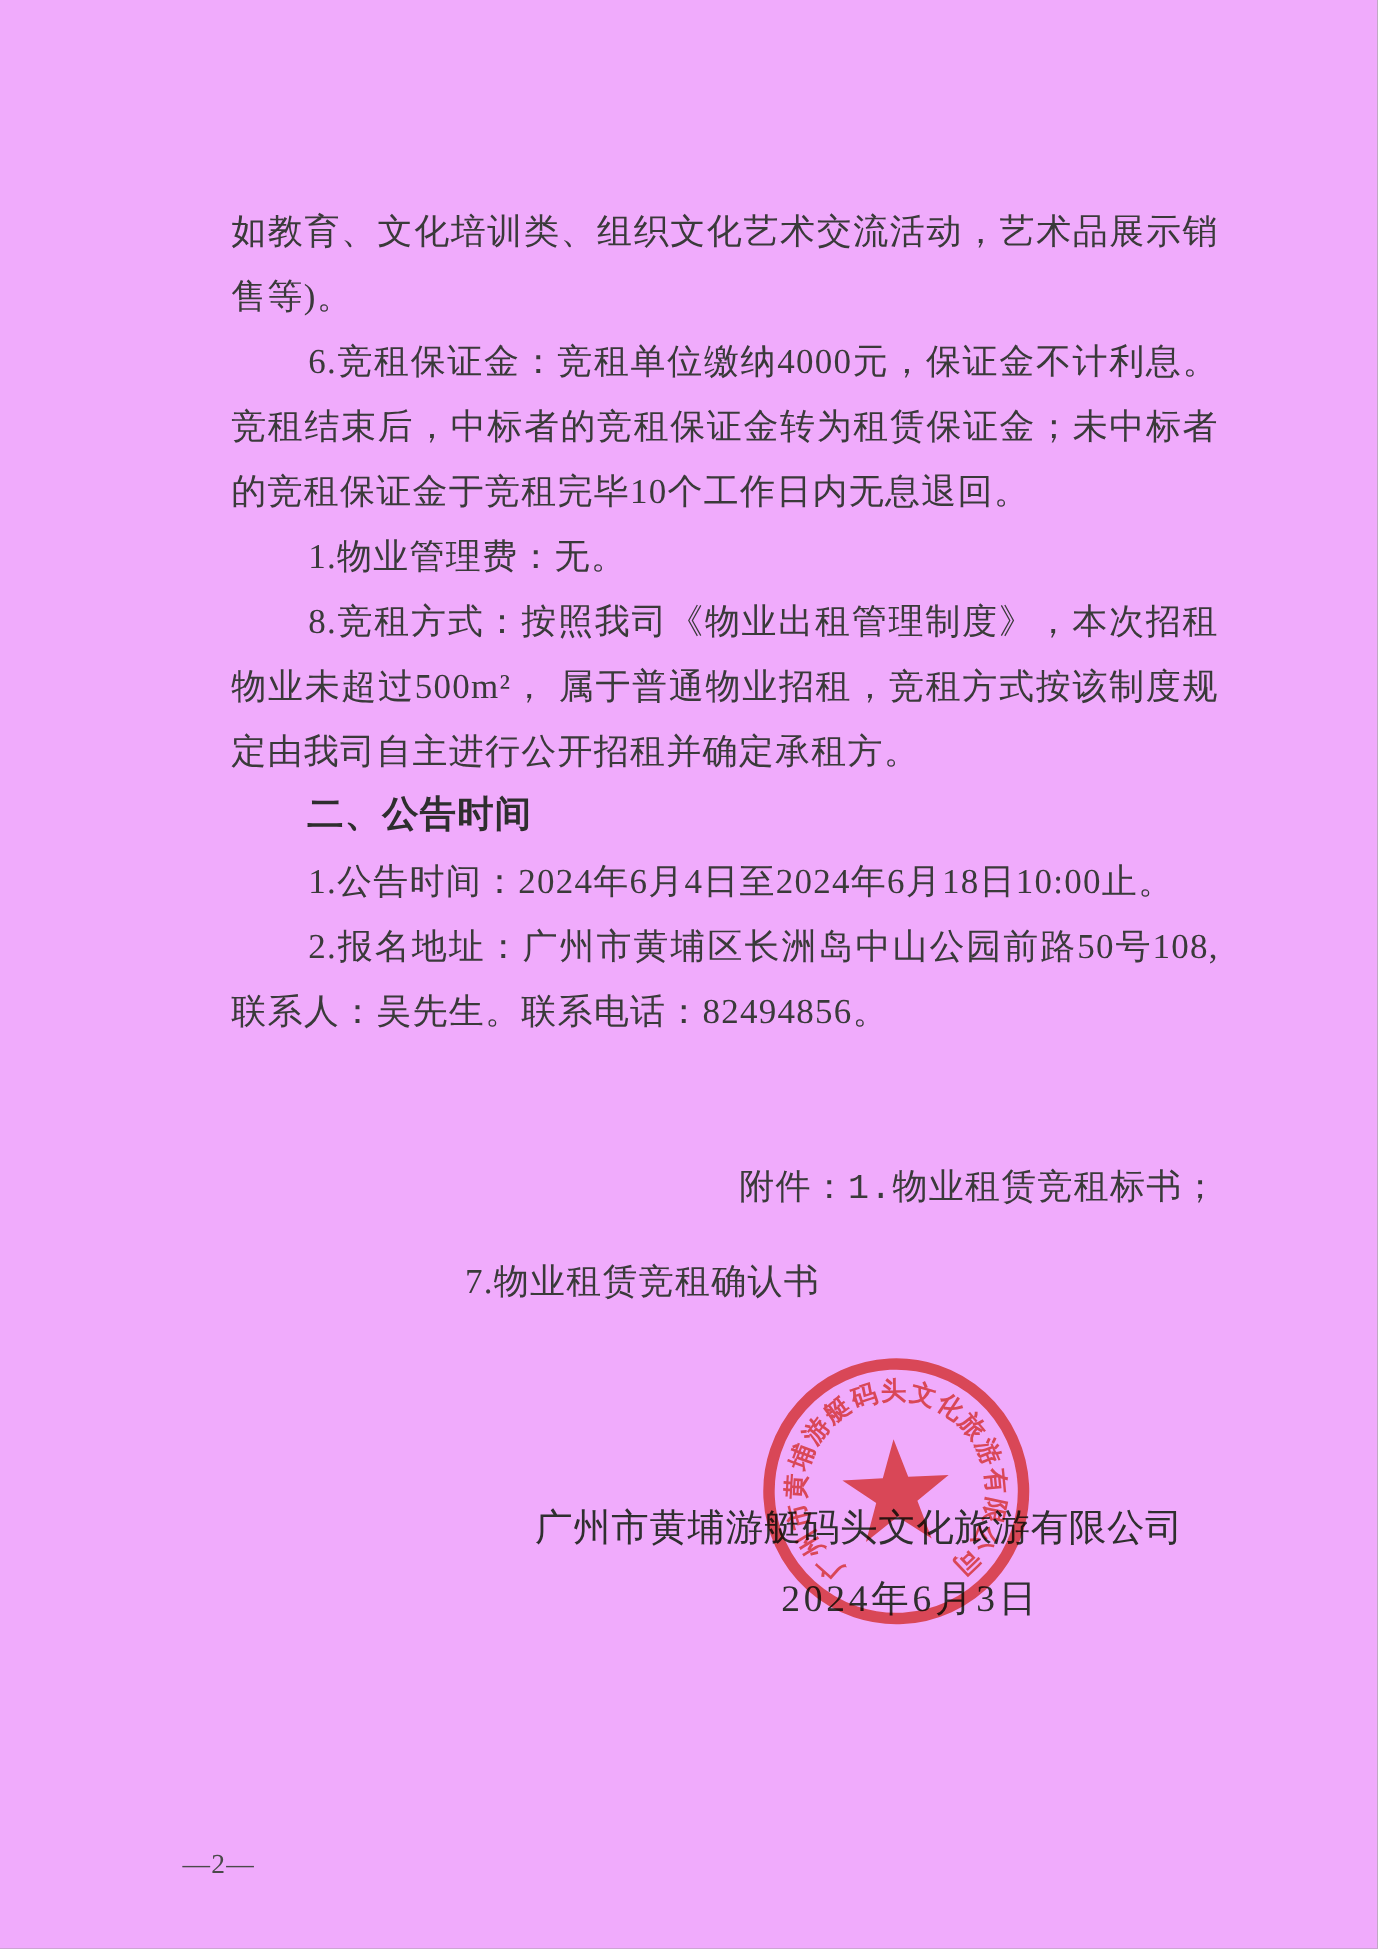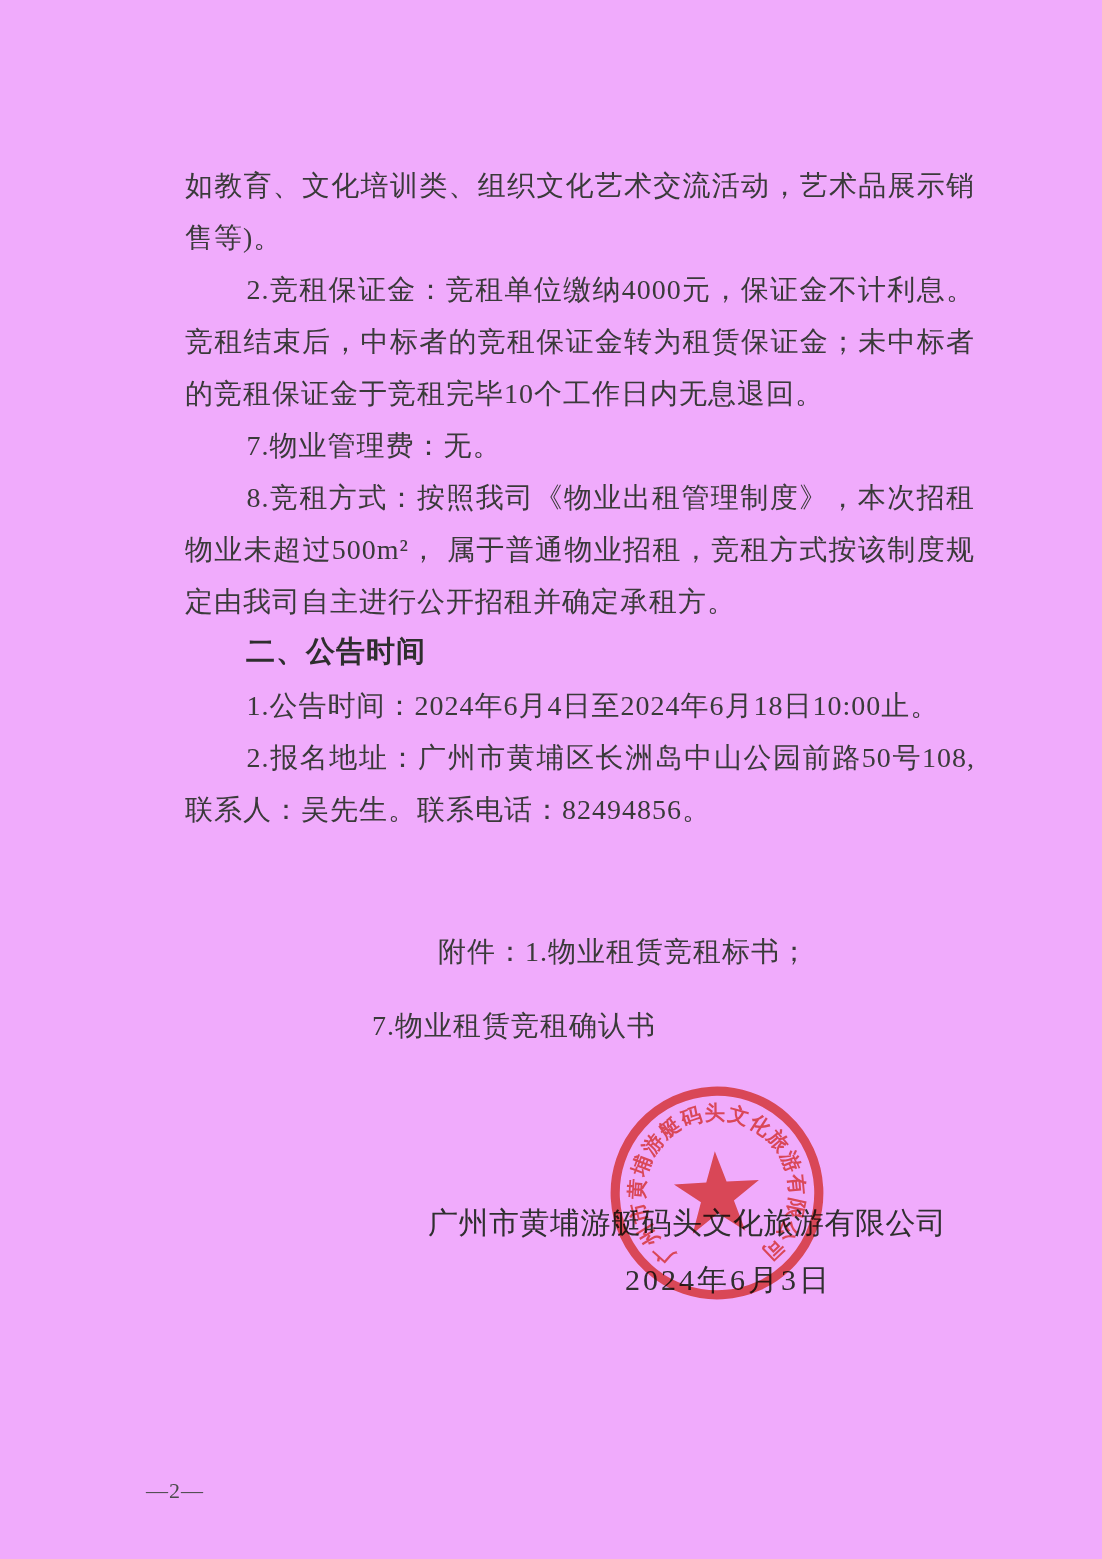--- a/index.html
+++ b/index.html
@@ -26,21 +26,21 @@
   .heading{
     margin:0;
     font-family:Liberation Mono, monospace;
     font-weight:700;
     font-size:29px;line-height:52px;
     text-indent:2.1em;
     color:#2e2e2e;
     text-align:left;
   }
   .attachments{margin-top:90px;}
-  .att-line1{padding-left:87px;text-align:center;}
+  .att-line1{padding-left:87px;text-align:right;font-family:Liberation Mono, monospace;}
   .att-line2{padding-left:187px;margin-top:22px !important;text-align:left;}
   .company-line{
     position:absolute;left:428px;top:1203px;
     font-size:30px;line-height:40px;color:#2f2f2f;
     letter-spacing:0.5px;white-space:nowrap;
   }
   .date-line{
     position:absolute;left:600px;top:1260px;width:232px;
     font-size:30px;line-height:40px;color:#2f2f2f;
     text-align:right;letter-spacing:3px;white-space:nowrap;
@@ -61,22 +61,22 @@
     font-size:22px;color:#4a4a4a;letter-spacing:1px;
   }
 </style>
 </head>
 <body>
 
 <div class="page">
 
   <main class="doc">
     <p class="para cont">如教育、文化培训类、组织文化艺术交流活动，艺术品展示销售等)。</p>
-    <p class="para">2.竞租保证金：竞租单位缴纳4000元，保证金不计利息。竞租结束后，中标者的竞租保证金转为租赁保证金；未中标者的竞租保证金于竞租完毕10个工作日内无息退回。</p>
-    <p class="para">7.物业管理费：无。</p>
+    <p class="para">6.竞租保证金：竞租单位缴纳4000元，保证金不计利息。竞租结束后，中标者的竞租保证金转为租赁保证金；未中标者的竞租保证金于竞租完毕10个工作日内无息退回。</p>
+    <p class="para">1.物业管理费：无。</p>
     <p class="para">8.竞租方式：按照我司《物业出租管理制度》，本次招租物业未超过500m²， 属于普通物业招租，竞租方式按该制度规定由我司自主进行公开招租并确定承租方。</p>
     <h2 class="heading">二、公告时间</h2>
     <p class="para">1.公告时间：2024年6月4日至2024年6月18日10:00止。</p>
     <p class="para">2.报名地址：广州市黄埔区长洲岛中山公园前路50号108,联系人：吴先生。联系电话：82494856。</p>
 
     <div class="attachments">
       <p class="att-line1"><span>附件：</span><span>1.物业租赁竞租标书；</span></p>
       <p class="att-line2">7.物业租赁竞租确认书</p>
     </div>
   </main>

